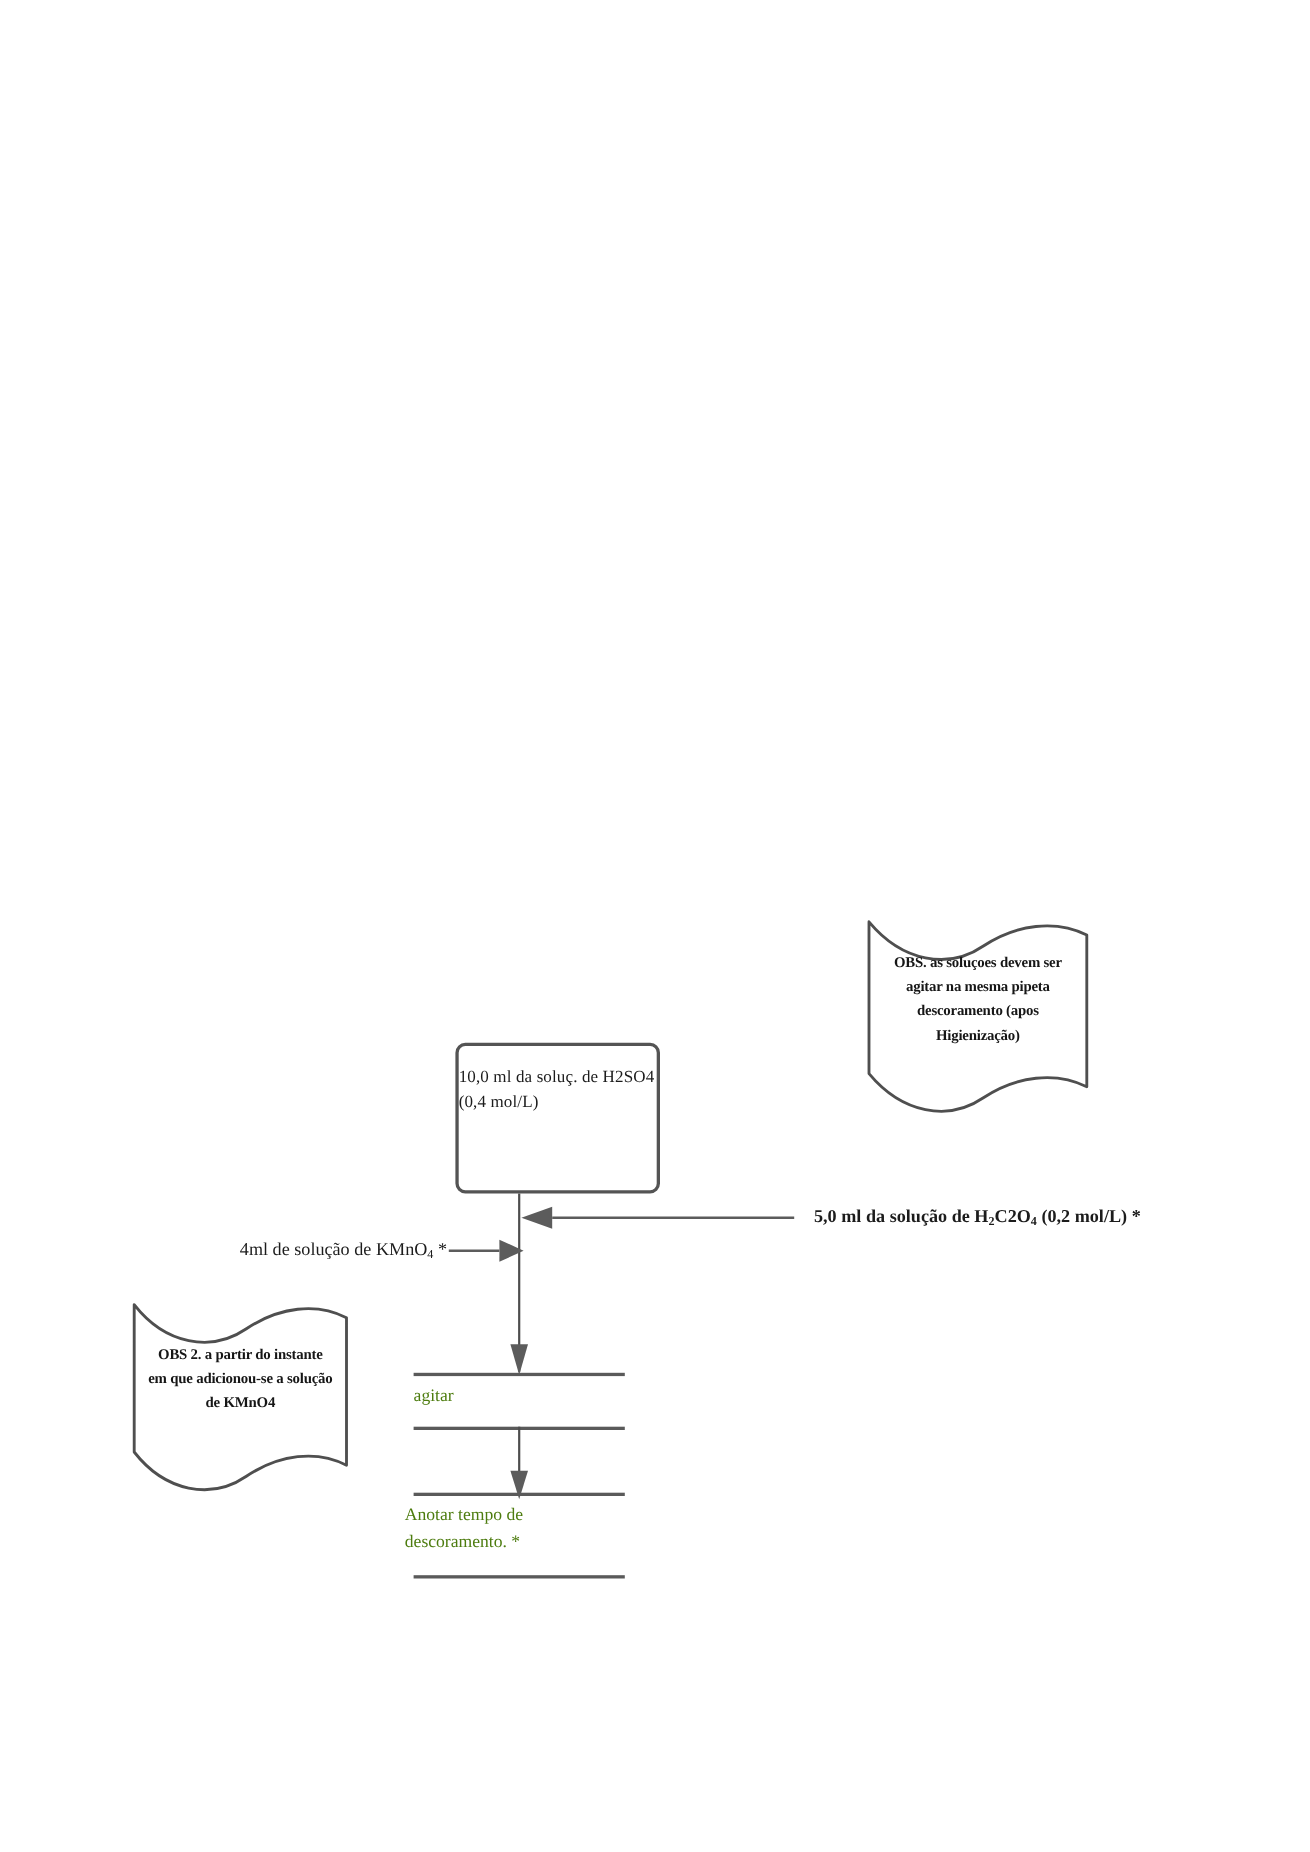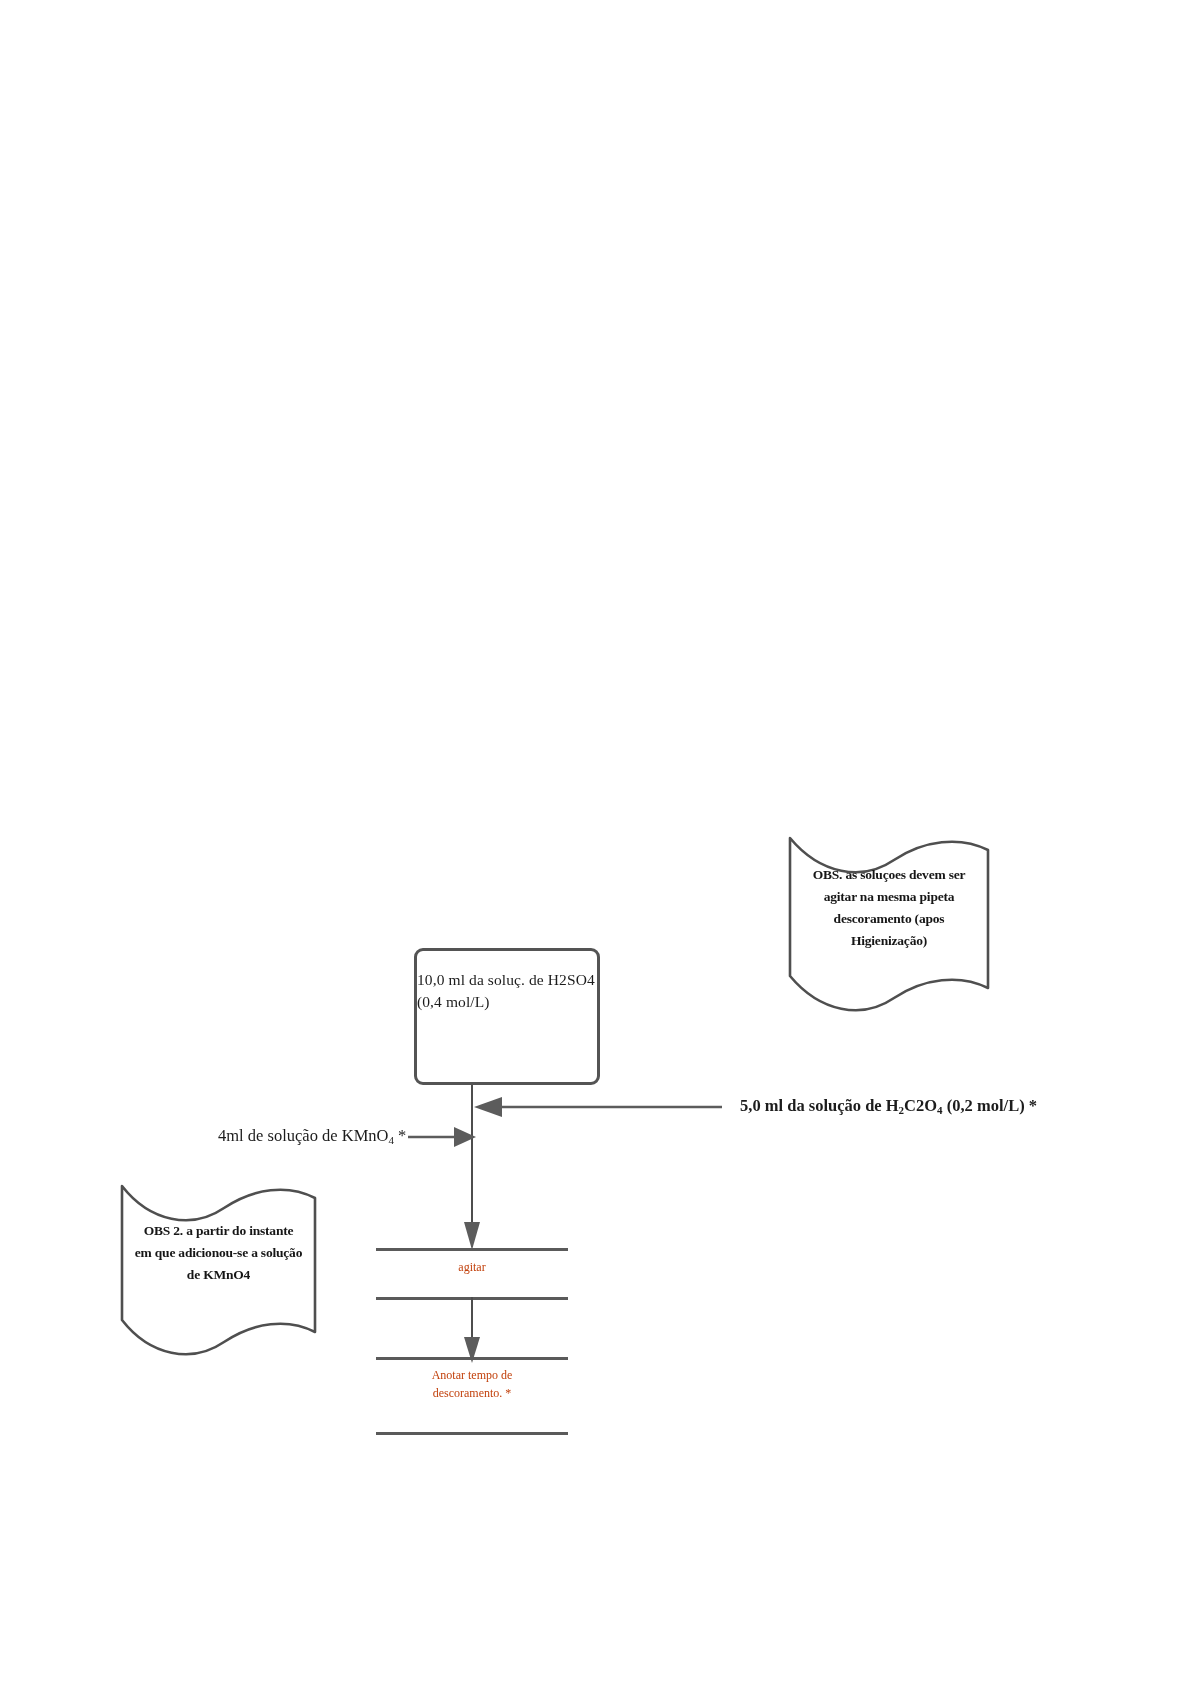--- a/index.html
+++ b/index.html
@@ -62,23 +62,22 @@
 
   
   .hrule {
     height: 2.6px;
     background: #5a5a5a;
   }
 
   
   .step-label {
     position: absolute;
-    text-align: center;
-    font-size: 12px;
-    color: #c2410c;
+    font-size: 16px;
+    color: #4d7c0f;
     line-height: 1.5;
   }
 
   
   .arrow-label {
     position: absolute;
     font-size: 16.5px;
     color: #1c1c1c;
     white-space: nowrap;
   }

